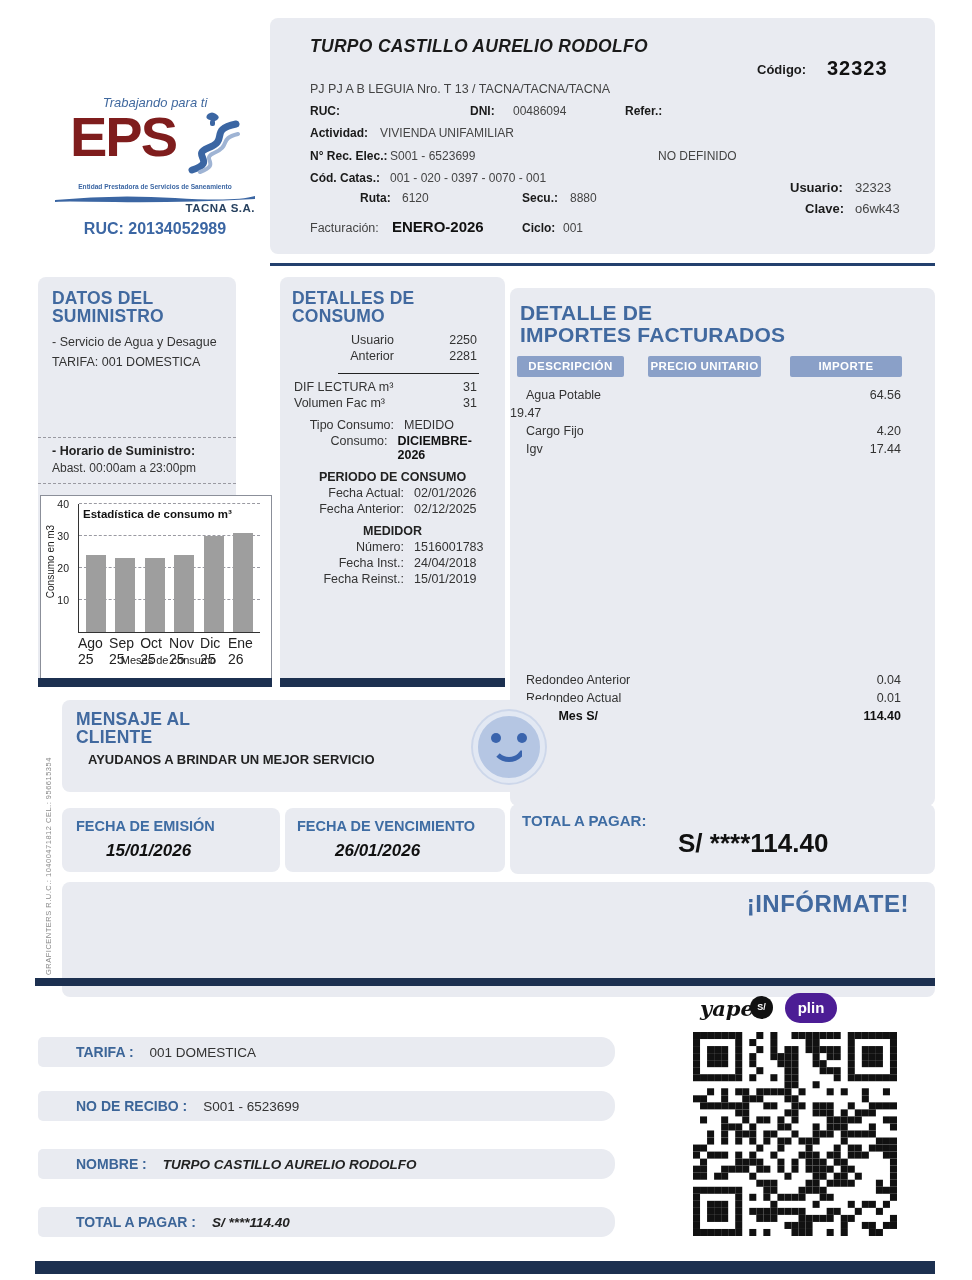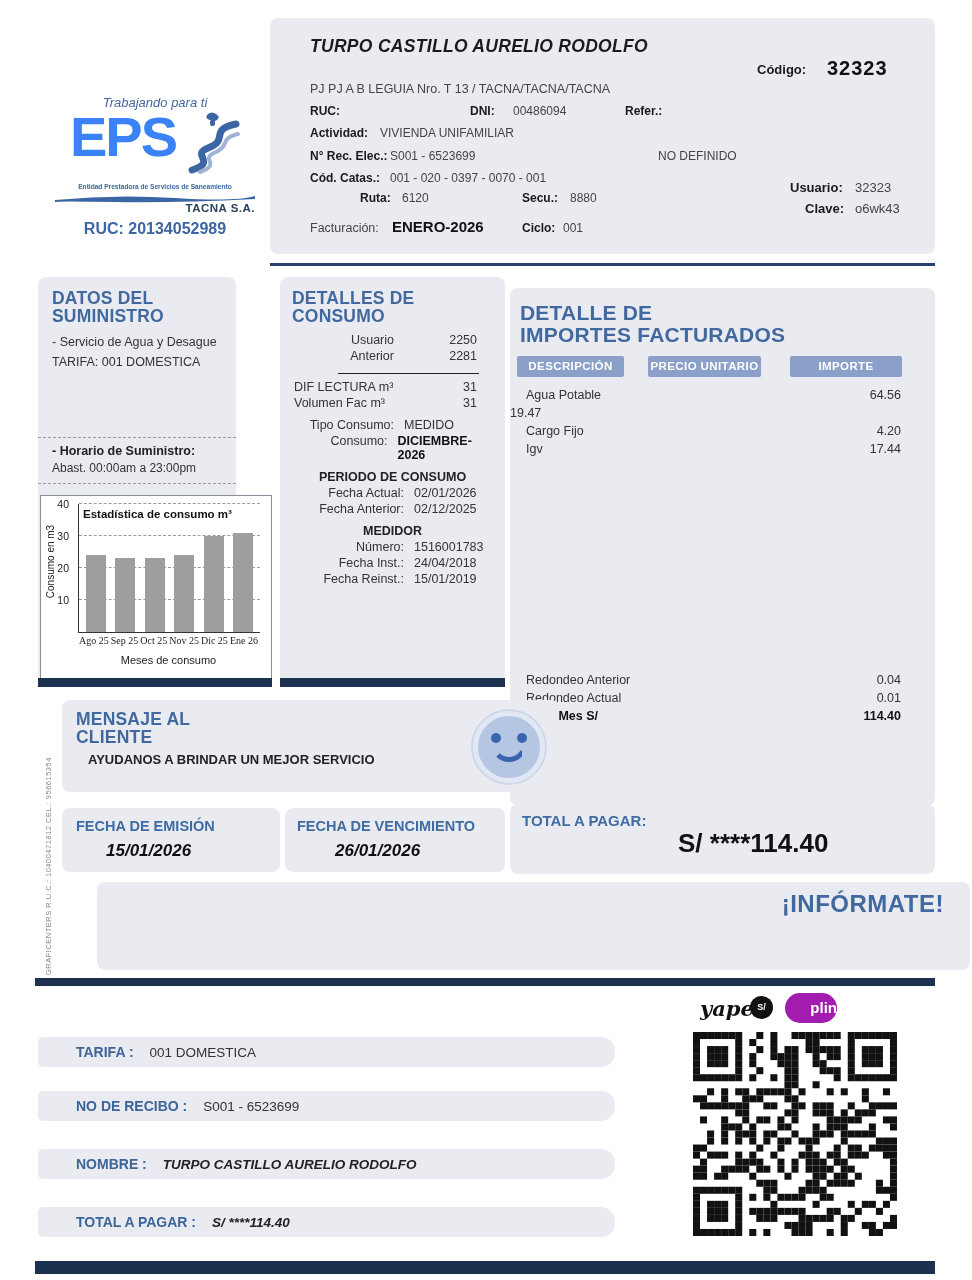--- a/index.html
+++ b/index.html
@@ -9,21 +9,21 @@
   .box{position:absolute;background:#e9ebf1;border-radius:8px;}
   .navybar{position:absolute;background:#1c3050;}
   .hlabel{font-weight:bold;color:#1a1a1a;font-size:12px;}
   .hval{color:#444;font-size:12px;}
   .heading{color:#41699f;font-weight:bold;line-height:1.04;letter-spacing:.2px;}
   
   .cust-name{font-style:italic;font-weight:bold;font-size:17.5px;color:#1a1a1a;letter-spacing:.3px;}
   .codigo-val{font-weight:bold;font-size:20px;color:#111;letter-spacing:1px;}
   
   .logo-tagline{font-style:italic;color:#41699f;font-size:13px;}
-  .logo-eps{font-weight:bold;color:#3b82f6;font-size:56px;line-height:.9;letter-spacing:-2px;}
+  .logo-eps{font-weight:bold;color:#7f1d1d;font-size:56px;line-height:.9;letter-spacing:-2px;}
   .logo-sub{font-weight:bold;color:#3b66a3;font-size:6.6px;}
   .logo-tacna{font-weight:bold;color:#27415f;font-size:11.5px;letter-spacing:.5px;}
   .logo-ruc{font-weight:bold;color:#3b66a3;font-size:16px;}
   
   .crow{display:flex;font-size:12.5px;color:#333;margin:2px 12px 2px 14px;}
   .crt{width:100px;text-align:right;}
   .crv{flex:1;text-align:right;padding-right:16px;}
   .center-b{text-align:center;font-weight:bold;font-size:12.5px;color:#222;margin-top:8px;}
   
   .chip{position:absolute;height:21px;line-height:21px;background:#8aa0c8;color:#fff;
@@ -37,41 +37,41 @@
   .plot{position:absolute;left:37px;top:8px;width:181px;height:128px;
         border-left:1.6px solid #333;border-bottom:1.6px solid #333;}
   .grid{position:absolute;left:0;right:0;border-top:1.5px dashed #9a9aa2;}
   .bars{position:absolute;left:0;right:0;top:0;bottom:0;display:flex;align-items:flex-end;
         justify-content:space-around;padding:0 2px;}
   .bar{width:20px;background:#9e9e9e;}
   .chart-title{position:absolute;left:42px;top:12px;font-weight:bold;font-size:11.5px;color:#111;}
   .yticks{position:absolute;left:0;top:8px;width:33px;height:128px;}
   .ytick{position:absolute;right:5px;transform:translateY(50%);font-size:10.5px;color:#222;}
   .xlabels{position:absolute;left:37px;top:139px;width:181px;display:flex;justify-content:space-around;}
-  .xlabel{font-size:10px;color:#222;font-family:Liberation Serif, serif;}
+  .xlabel{font-size:14px;color:#222;}
   .ylab{position:absolute;left:-27px;top:60px;transform:rotate(-90deg);font-size:10px;color:#222;}
   .xcap{position:absolute;left:37px;top:158px;width:181px;text-align:center;font-size:11px;color:#222;}
   
   .smiley{position:absolute;width:62px;height:62px;border-radius:50%;background:#b5c6e3;
           border:5px solid #e2e8f3;box-shadow:0 0 0 2px #cdd7ea;}
   .eye{position:absolute;width:10px;height:10px;border-radius:50%;background:#3a64ad;top:17px;}
   .mouth{position:absolute;left:13px;top:26px;width:36px;height:20px;border:5px solid transparent;
          border-bottom:5px solid #3a64ad;border-radius:0 0 36px 36px;box-sizing:border-box;}
   
   .pill{position:absolute;left:38px;width:577px;height:30px;background:#e9ebf1;
         border-radius:5px 14px 14px 5px;display:flex;align-items:center;}
   .pill-label{font-weight:bold;color:#3c6598;font-size:14px;padding-left:38px;}
   .pill-val{color:#333;font-size:13.5px;margin-left:16px;}
   .pv-italic{font-style:italic;font-weight:bold;color:#222;}
   .fecha-label{color:#3e6ca3;font-weight:bold;font-size:14.5px;}
   .fecha-val{font-weight:bold;font-style:italic;font-size:17px;color:#111;}
   .side-note{position:absolute;left:44px;top:975px;transform:rotate(-90deg);transform-origin:0 0;
              font-size:7.5px;color:#8a8a8a;letter-spacing:.5px;}
-  .plin-pill{position:absolute;background:#a21caf;color:#fff;font-weight:bold;font-size:15px;
-             border-radius:15px;width:52px;height:30px;text-align:right;line-height:30px;}
+  .plin-pill{position:absolute;background:#4c1d95;color:#fff;font-weight:bold;font-size:15px;
+             border-radius:15px;width:52px;height:30px;text-align:center;line-height:30px;}
   .yape-txt{font-style:italic;font-weight:bold;font-size:21px;color:#111;transform:skewX(-8deg);
             font-family:"DejaVu Serif",serif;}
   .yape-badge{position:absolute;width:23px;height:23px;border-radius:50%;background:#111;color:#fff;
               font-size:9px;font-weight:bold;text-align:center;line-height:23px;}
 </style>
 </head>
 <body>
 
 <div class="page">
 
@@ -292,21 +292,21 @@
   </div>
   <div class="box" style="left:285px;top:808px;width:220px;height:64px;">
     <div class="abs fecha-label" style="left:12px;top:10px;">FECHA DE VENCIMIENTO</div>
     <div class="abs fecha-val" style="left:50px;top:33px;">26/01/2026</div>
   </div>
   <div class="box" style="left:510px;top:804px;width:425px;height:70px;">
     <div class="abs fecha-label" style="left:12px;top:8px;font-size:15px;">TOTAL A PAGAR:</div>
     <div class="abs" style="left:168px;top:24px;font-weight:bold;font-size:26px;color:#111;">S/ ****114.40</div>
   </div>
 
-  <div class="box" style="left:62px;top:882px;width:873px;height:88px;margin-left:35px;">
+  <div class="box" style="left:62px;top:882px;width:873px;height:115px;">
     <div class="abs heading" style="right:26px;top:10px;font-size:24px;letter-spacing:.5px;">¡INFÓRMATE!</div>
   </div>
 
   <div class="side-note">GRAFICENTERS   R.U.C.: 10400471812   CEL.: 956615354</div>
 
   <div class="navybar" style="left:35px;top:978px;width:900px;height:8px;"></div>
 
   <div class="abs" style="left:700px;top:996px;">
     <span class="yape-txt">yape</span>
   </div>

